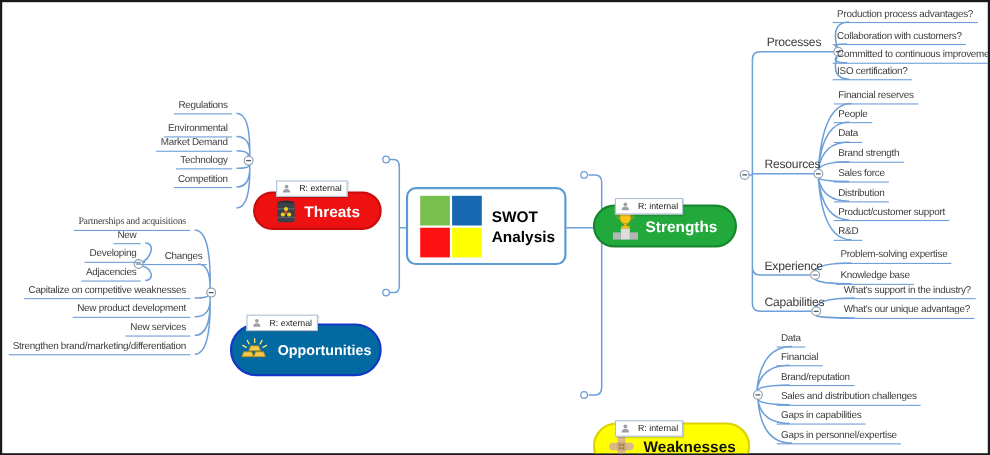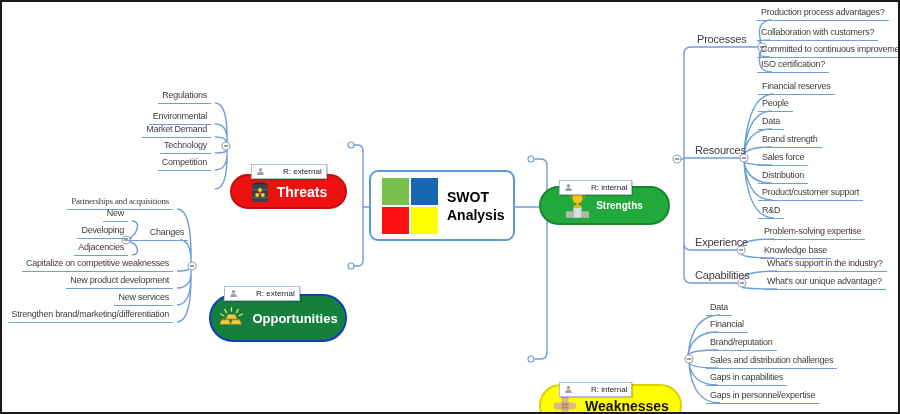--- a/index.html
+++ b/index.html
@@ -8,26 +8,26 @@
   
   .ll,.lr,.mk{position:absolute;font-size:9px;letter-spacing:-0.25px;color:#3d3d3d;white-space:nowrap;
       border-bottom:1.5px solid #6f9fd8;padding:2px 4px 2px 4px;line-height:11px;}
   .cat{position:absolute;font-size:11px;letter-spacing:-0.2px;color:#3d3d3d;white-space:nowrap;line-height:11px;}
   .mk{width:52px;text-align:right;}
   
   .pill{position:absolute;border-radius:999px;display:flex;align-items:center;justify-content:center;gap:7px;
         font-weight:bold;box-sizing:border-box;margin-top:46px;}
   .pill .plabel{white-space:nowrap;}
   .pill-threats{left:228px;top:126px;width:117px;height:35px;background:#ee1111;border:2px solid #c50d0d;color:#fff;font-size:14px;}
-  .pill-opportunities{left:207px;top:246px;width:138px;height:48px;background:#15803d;border:2px solid #1238c4;color:#fff;font-size:13px;}
-  .pill-strengths{left:537px;top:138px;width:131px;height:39px;background:#22a93c;border:2px solid #18862e;color:#fff;font-size:10px;}
+  .pill-opportunities{left:207px;top:246px;width:138px;height:48px;background:#0369a1;border:2px solid #1238c4;color:#fff;font-size:13px;}
+  .pill-strengths{left:537px;top:138px;width:131px;height:39px;background:#22a93c;border:2px solid #18862e;color:#fff;font-size:14px;}
   .pill-weaknesses{left:537px;top:336px;width:143px;height:43px;background:#ffff00;border:2px solid #dcd200;color:#111;font-size:14px;}
   
   .tag{position:absolute;height:15px;background:#fff;border:1px solid #aebfd8;box-shadow:1px 1px 1px rgba(0,0,0,.18);
-       display:flex;align-items:center;gap:18px;padding:0 4px;font-size:8px;color:#222;white-space:nowrap;box-sizing:border-box;}
+       display:flex;align-items:center;gap:7px;padding:0 4px;font-size:8px;color:#222;white-space:nowrap;box-sizing:border-box;}
   
   .center-node{position:absolute;left:367px;top:168px;width:146px;height:71px;background:#fff;border:2px solid #5b9bd5;
        border-radius:9px;display:flex;align-items:center;padding-left:11px;gap:9px;box-sizing:border-box;}
   .swot-grid{display:grid;grid-template-columns:27px 27px;grid-template-rows:27px 27px;gap:2px;}
   .sq{width:27px;height:27px;}
   .sq-g{background:#77c04e;} .sq-b{background:#1768b3;} .sq-r{background:#ff1111;} .sq-y{background:#ffff00;}
   .center-title{font-size:14px;font-weight:bold;color:#000;line-height:18px;width:72px;}
 </style>
 </head>
 <body>

